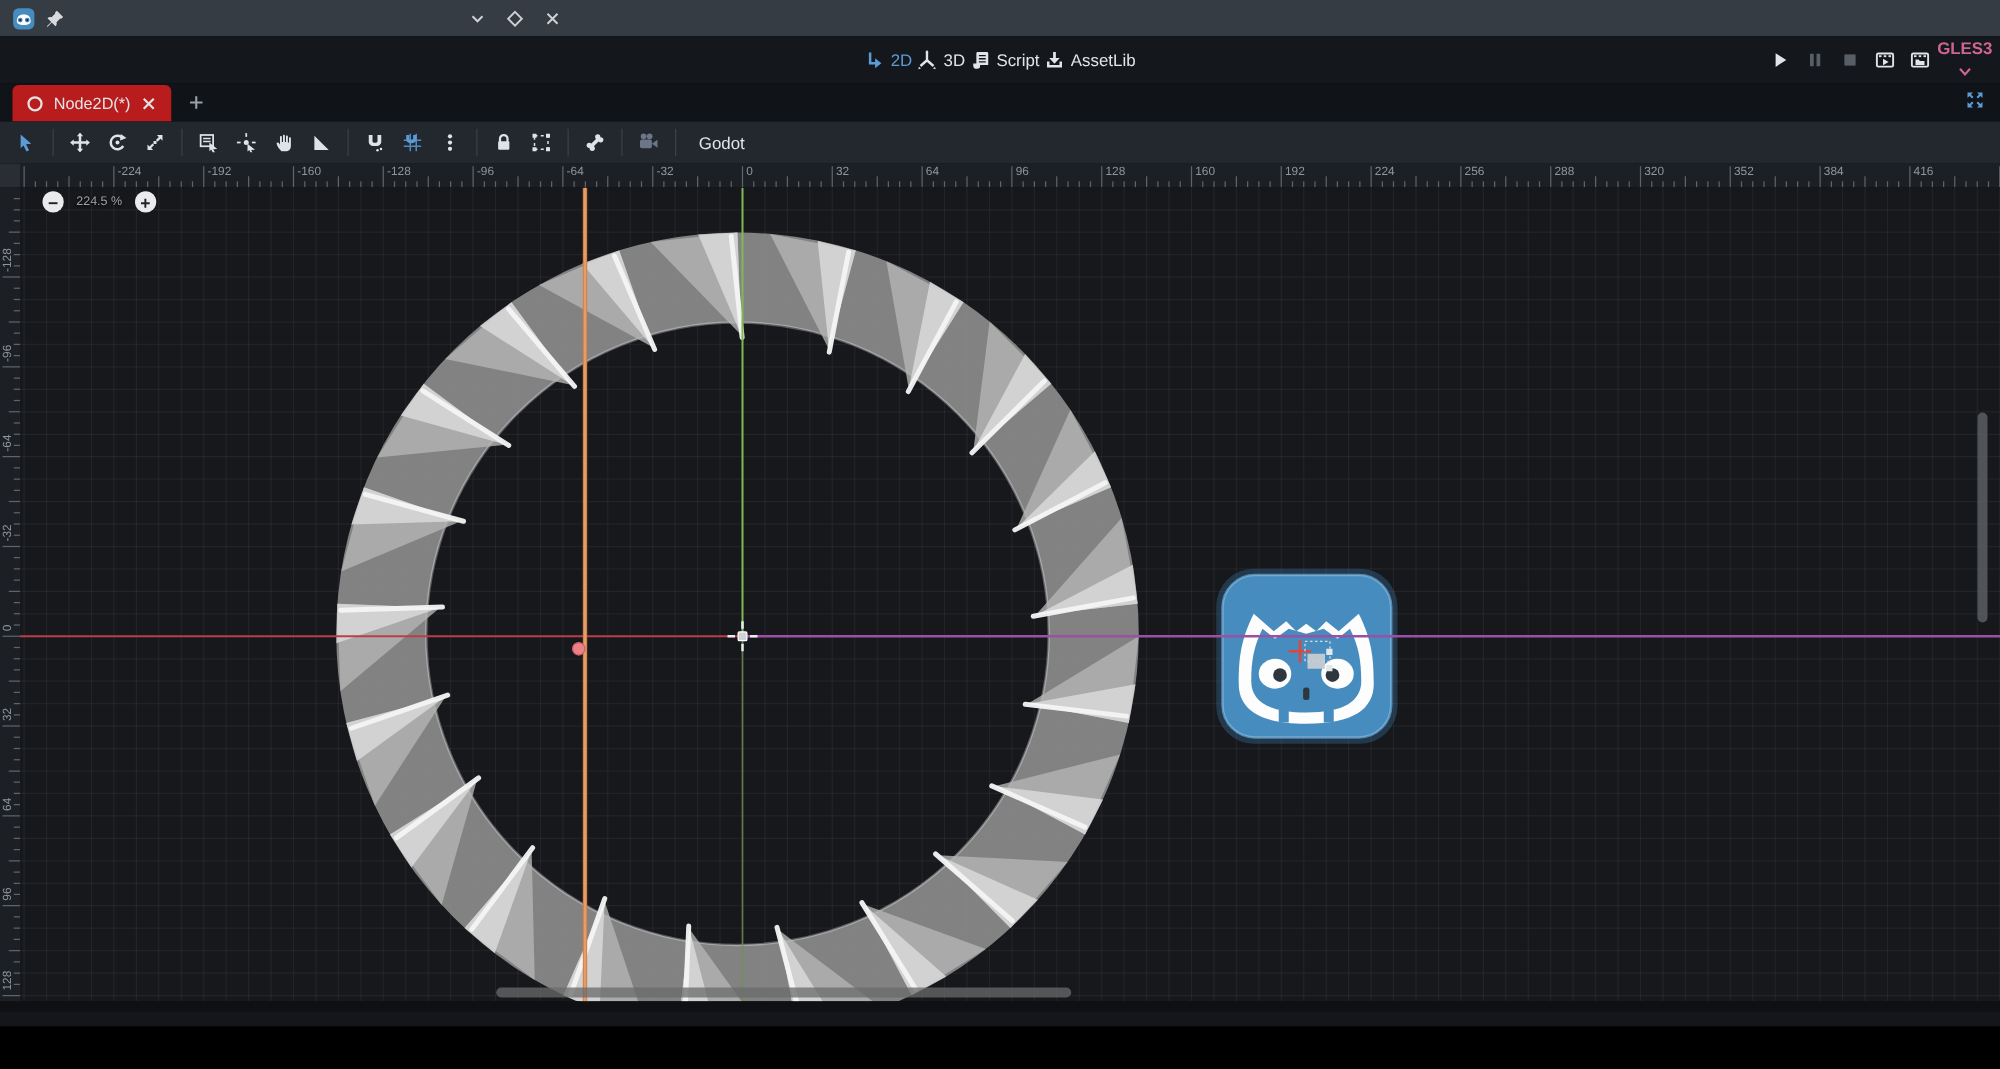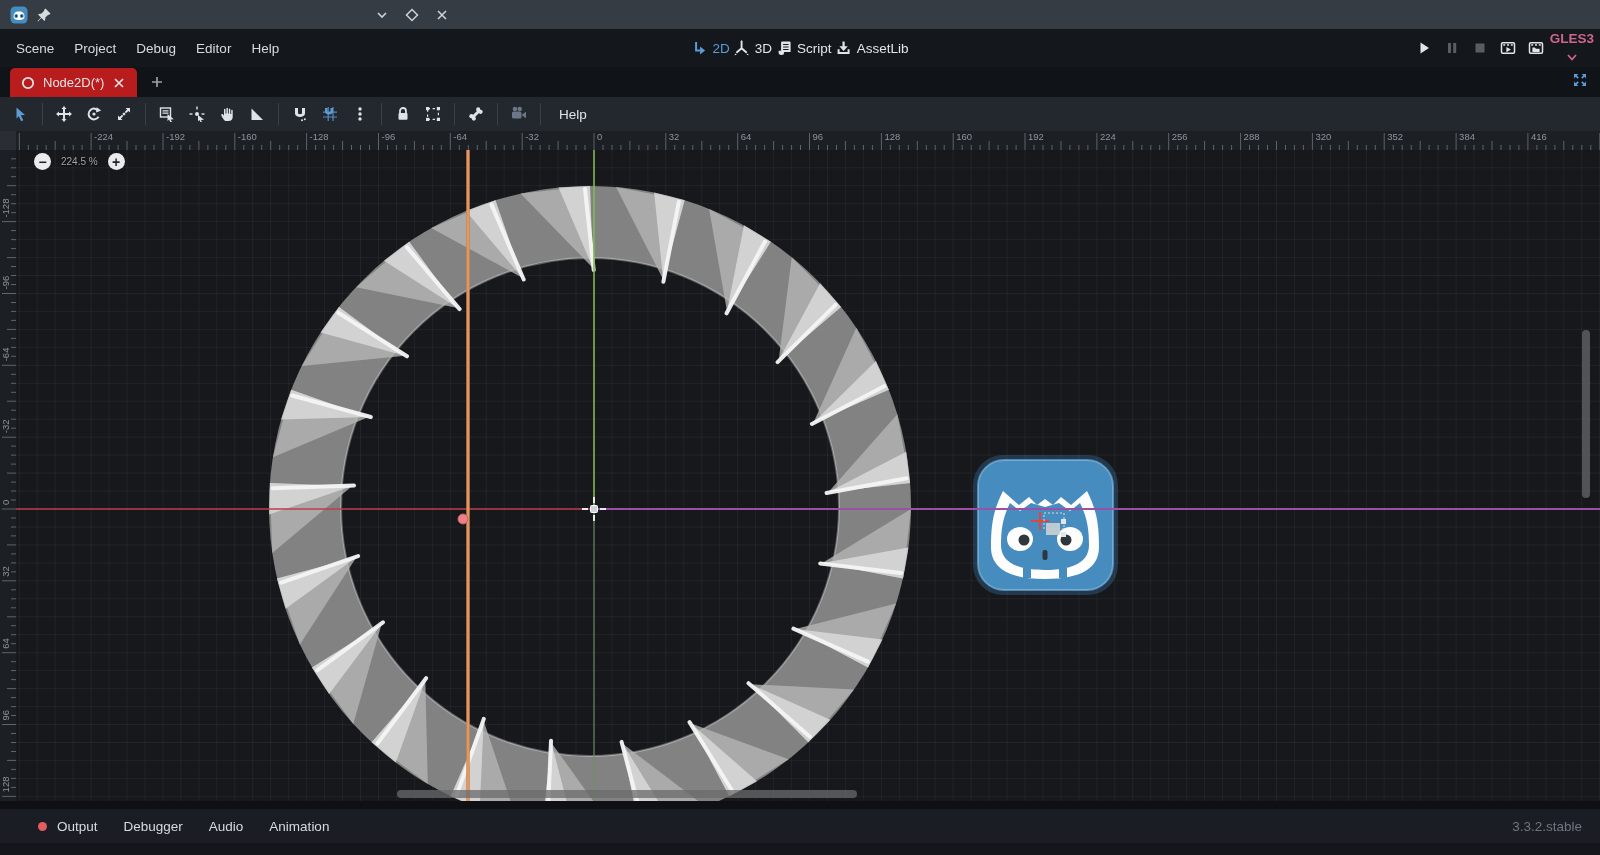--- a/index.html
+++ b/index.html
@@ -101,27 +101,20 @@
         </span>
         <span class="icon winbtn">
           <svg width="16" height="16" viewBox="0 0 16 16">
             <path stroke="currentColor" stroke-width="1.6" d="M4 4 L12 12 M12 4 L4 12"></path>
           </svg>
         </span>
       </div>
   </div>
 
   <div class="menubar">
-    <div id="menu-items" style="display:flex;align-items:center;">
-        <div class="menu-item">Scene</div>
-        <div class="menu-item">Project</div>
-        <div class="menu-item">Debug</div>
-        <div class="menu-item">Editor</div>
-        <div class="menu-item">Help</div>
-      </div>
     <div class="mode-switch" id="mode-switch">
         <div class="mode active">
           <span class="icon">
             <svg width="16" height="16" viewBox="0 0 16 16">
               <path fill="currentColor" d="M3.5 2 V11.5 H8.5 V14.5 L13.5 10.5 L8.5 6.5 V9.5 H5.5 V2 Z"></path>
             </svg>
           </span>
           <span>2D</span>
         </div>
         <div class="mode">
@@ -376,21 +369,21 @@
         <span class="icon">
           <svg width="16" height="16" viewBox="0 0 16 16">
             <rect x="1" y="5.5" width="9.5" height="7" rx="1.5" fill="currentColor"></rect>
             <path fill="currentColor" d="M10.5 9 L15 5.8 V12.2 Z"></path>
             <circle cx="3.9" cy="3" r="2.3" fill="currentColor"></circle>
             <circle cx="8.7" cy="3" r="2.3" fill="currentColor"></circle>
           </svg>
         </span>
       </div>
       <div class="tsep"></div>
-      <div class="view-btn">Help</div>
+      <div class="view-btn">Godot</div>
     </div>
 
   <div class="ruler-row">
     <div class="ruler-corner"></div>
     <svg class="ruler-top" id="ruler-top" viewBox="0 0 1584 19">
         <rect width="1584" height="19" fill="#1c1f24"></rect>
         <line x1="3.3" y1="2" x2="3.3" y2="19" stroke="#5d646c" stroke-width="1"></line>
         <line x1="12.3" y1="14" x2="12.3" y2="19" stroke="#5d646c" stroke-width="1"></line>
         <line x1="21.2" y1="14" x2="21.2" y2="19" stroke="#5d646c" stroke-width="1"></line>
         <line x1="30.2" y1="14" x2="30.2" y2="19" stroke="#5d646c" stroke-width="1"></line>
@@ -915,24 +908,14 @@
             <rect x="1045" y="369" width="5" height="5" fill="#e4e7ea"></rect>
             <rect x="1045" y="382" width="5" height="5" fill="#e4e7ea"></rect>
           </g>
           <rect x="381" y="640" width="460" height="8" rx="4" fill="#6a6a6a" opacity="0.75"></rect>
           <rect x="1566" y="180" width="8" height="168" rx="4" fill="#5b5e63" opacity="0.85"></rect>
         </svg>
       </div>
   </div>
 
   <div class="gapbar"></div>
-  <div class="statusbar">
-    <span class="status-dot"></span>
-    <span id="status-items" style="display:flex;gap:26px;align-items:center;">
-        <span class="status-item">Output</span>
-        <span class="status-item">Debugger</span>
-        <span class="status-item">Audio</span>
-        <span class="status-item">Animation</span>
-      </span>
-    <span class="version">3.3.2.stable</span>
-  </div>
   <div class="bottomstrip"></div>
 </div>
 
 </body></html>

